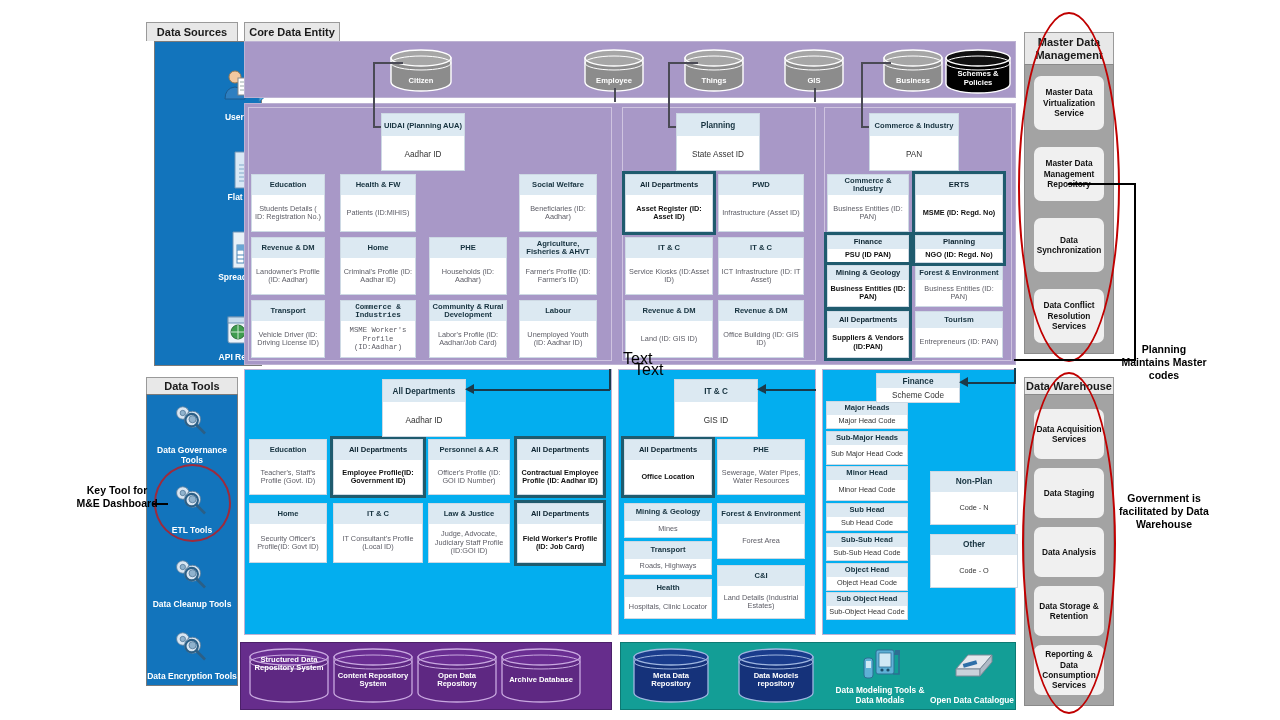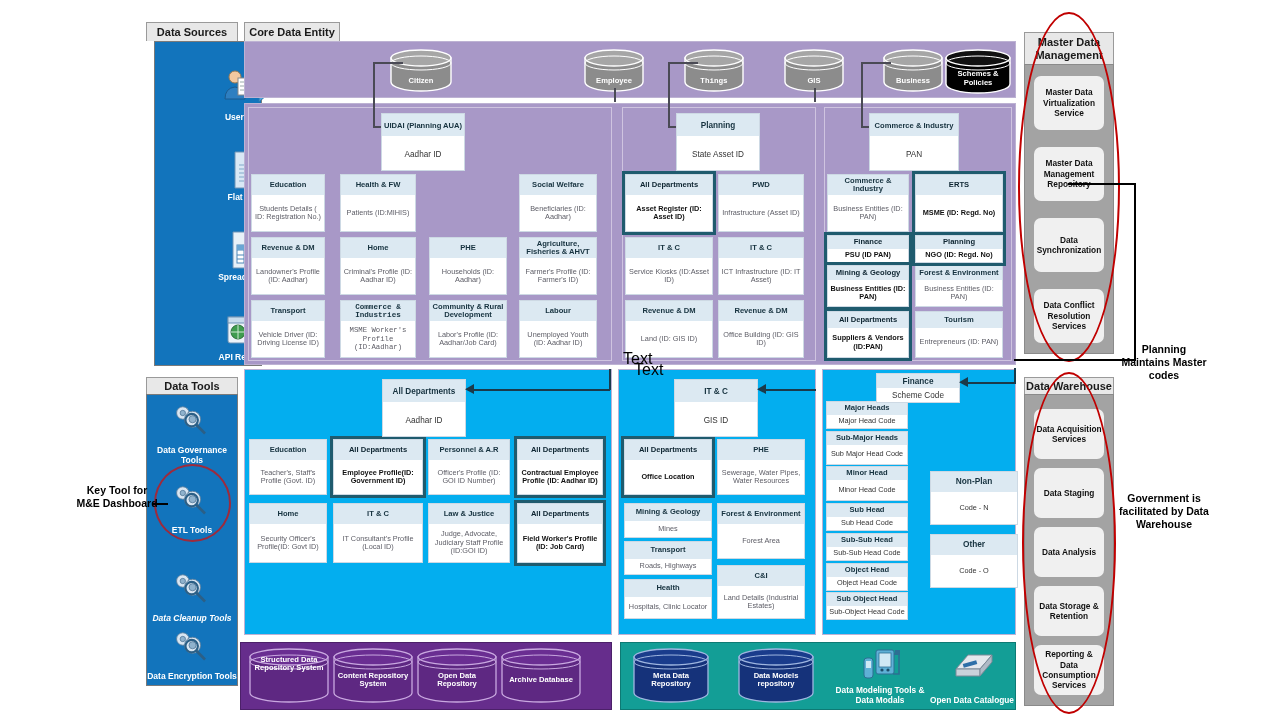--- a/index.html
+++ b/index.html
@@ -184,21 +184,21 @@
               <circle cx="20" cy="12" r="3" fill="#8fb2cd"></circle>
             <circle cx="31" cy="19" r="9"></circle>
               <circle cx="31" cy="19" r="4" fill="#8fb2cd"></circle>
           </g>
           <circle cx="30" cy="20" r="7" fill="none" stroke="#2b5f86" stroke-width="2.4"></circle>
           <line x1="35" y1="25" x2="45" y2="35" stroke="#2b5f86" stroke-width="3"></line>
         </svg>
       </div>
       <div class="sb-label">ETL Tools</div>
     </div>
-    <div class="sb-item" style="top:164px;height:64px;font-style:italic;">
+    <div class="sb-item" style="top:150px;height:64px;">
       <div class="sb-ico">
         <svg viewBox="0 0 54 42" width="48" height="38">
           <g fill="#d9e6f2" stroke="#5b7f9e" stroke-width="1">
             <circle cx="20" cy="12" r="7"></circle>
               <circle cx="20" cy="12" r="3" fill="#8fb2cd"></circle>
             <circle cx="31" cy="19" r="9"></circle>
               <circle cx="31" cy="19" r="4" fill="#8fb2cd"></circle>
           </g>
           <circle cx="30" cy="20" r="7" fill="none" stroke="#2b5f86" stroke-width="2.4"></circle>
           <line x1="35" y1="25" x2="45" y2="35" stroke="#2b5f86" stroke-width="3"></line>
@@ -255,21 +255,21 @@
     <span style="position:relative;z-index:2">Citizen</span>
   </div>
   <div class="cyl" style="left:583px;top:48px;width:62px;height:44px;">
     <svg style="position:absolute;left:0;top:0" width="62" height="44" viewBox="0 0 62 44">
       <path d="M2 10 v24 a29 9 0 0 0 58 0 v-24 z" fill="#8C8C8C" stroke="#fff" stroke-width="1.4"></path>
       <ellipse cx="31" cy="10" rx="29" ry="8" fill="#A6A6A6" stroke="#fff" stroke-width="1.4"></ellipse>
       <ellipse cx="31" cy="15" rx="29" ry="7" fill="none" stroke="#fff" stroke-width="1"></ellipse>
     </svg>
     <span style="position:relative;z-index:2">Employee</span>
   </div>
-  <div class="cyl" style="left:683px;top:48px;width:62px;height:44px;font-family:Liberation Mono, monospace;">
+  <div class="cyl" style="left:683px;top:48px;width:62px;height:44px;">
     <svg style="position:absolute;left:0;top:0" width="62" height="44" viewBox="0 0 62 44">
       <path d="M2 10 v24 a29 9 0 0 0 58 0 v-24 z" fill="#8C8C8C" stroke="#fff" stroke-width="1.4"></path>
       <ellipse cx="31" cy="10" rx="29" ry="8" fill="#A6A6A6" stroke="#fff" stroke-width="1.4"></ellipse>
       <ellipse cx="31" cy="15" rx="29" ry="7" fill="none" stroke="#fff" stroke-width="1"></ellipse>
     </svg>
     <span style="position:relative;z-index:2">Things</span>
   </div>
   <div class="cyl" style="left:783px;top:48px;width:62px;height:44px;">
     <svg style="position:absolute;left:0;top:0" width="62" height="44" viewBox="0 0 62 44">
       <path d="M2 10 v24 a29 9 0 0 0 58 0 v-24 z" fill="#8C8C8C" stroke="#fff" stroke-width="1.4"></path>

